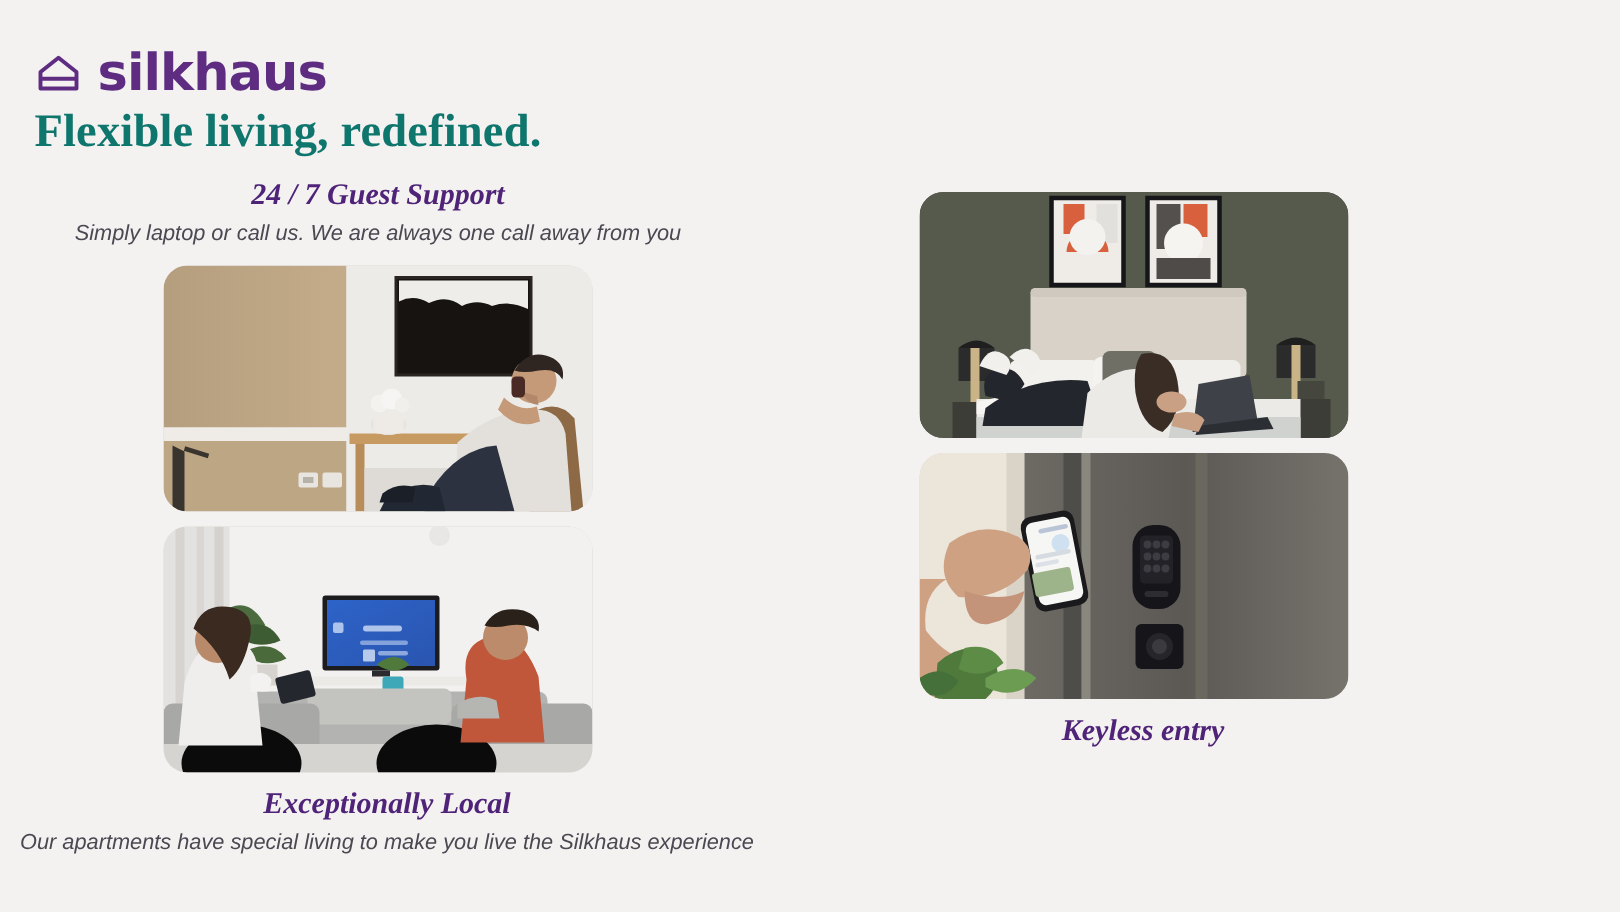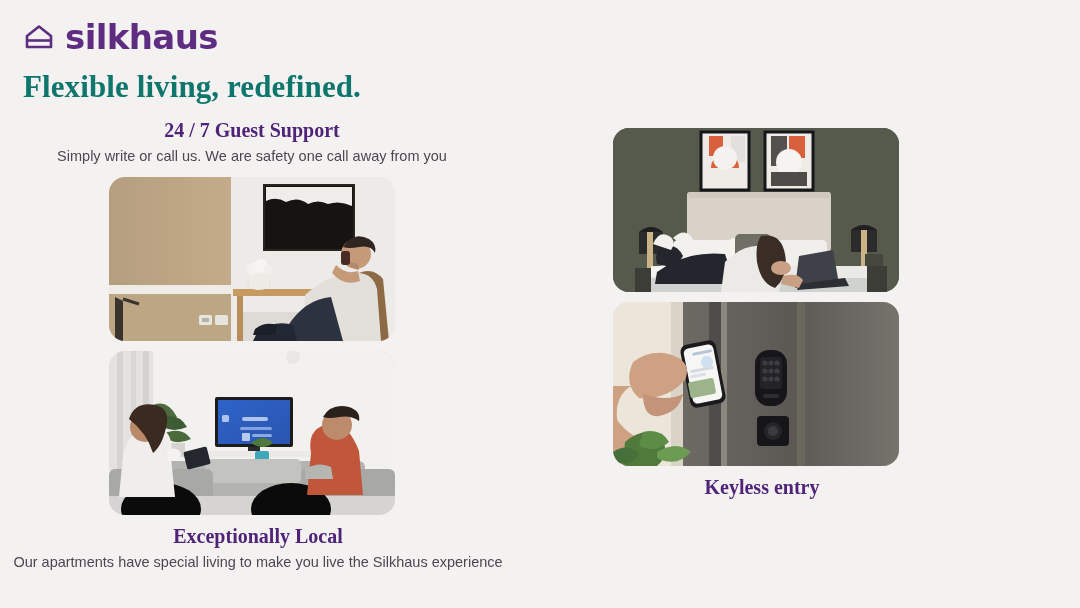--- a/index.html
+++ b/index.html
@@ -12,21 +12,21 @@
     background: #f3f2f1;
     font-family: "Liberation Sans", sans-serif;
     overflow: hidden;
     position: relative;
   }
 
   
   .brand {
     position: absolute;
     left: 22px;
-    top: 20px;
+    top: 32px;
     display: flex;
     align-items: flex-start;
     gap: 9px;
   }
   .brand-mark {
     width: 34px;
     height: 34px;
     display: block;
   }
   .brand-name {
@@ -50,20 +50,21 @@
     line-height: 1.1;
   }
 
   
   .columns {
     position: absolute;
     left: 0;
     top: 118px;
     width: 1008px;
     display: flex;
+    font-style: italic;
   }
   .col {
     width: 540px;
     display: flex;
     flex-direction: column;
     align-items: center;
   }
 
   .block-title {
     font-family: "Liberation Serif", serif;
@@ -118,21 +119,21 @@
 
 <div class="tagline">Flexible living, redefined.</div>
 
 <div class="columns">
 
   <div class="col">
 
     <div class="stack">
       <div class="cap-top">
         <div class="block-title">24 / 7 Guest Support</div>
-        <div class="block-body">Simply write or call us. We are safety one call away from you</div>
+        <div class="block-body">Simply laptop or call us. We are always one call away from you</div>
       </div>
 
       <div class="photo">
         <svg viewBox="0 0 286 164" preserveAspectRatio="xMidYMid slice" xmlns="http://www.w3.org/2000/svg">
           <defs>
             <linearGradient id="p1wall" x1="0" y1="0" x2="1" y2="0">
               <stop offset="0" stop-color="#b59e7e"></stop>
                 <stop offset="1" stop-color="#c4ac8a"></stop>
             </linearGradient>
           </defs>

